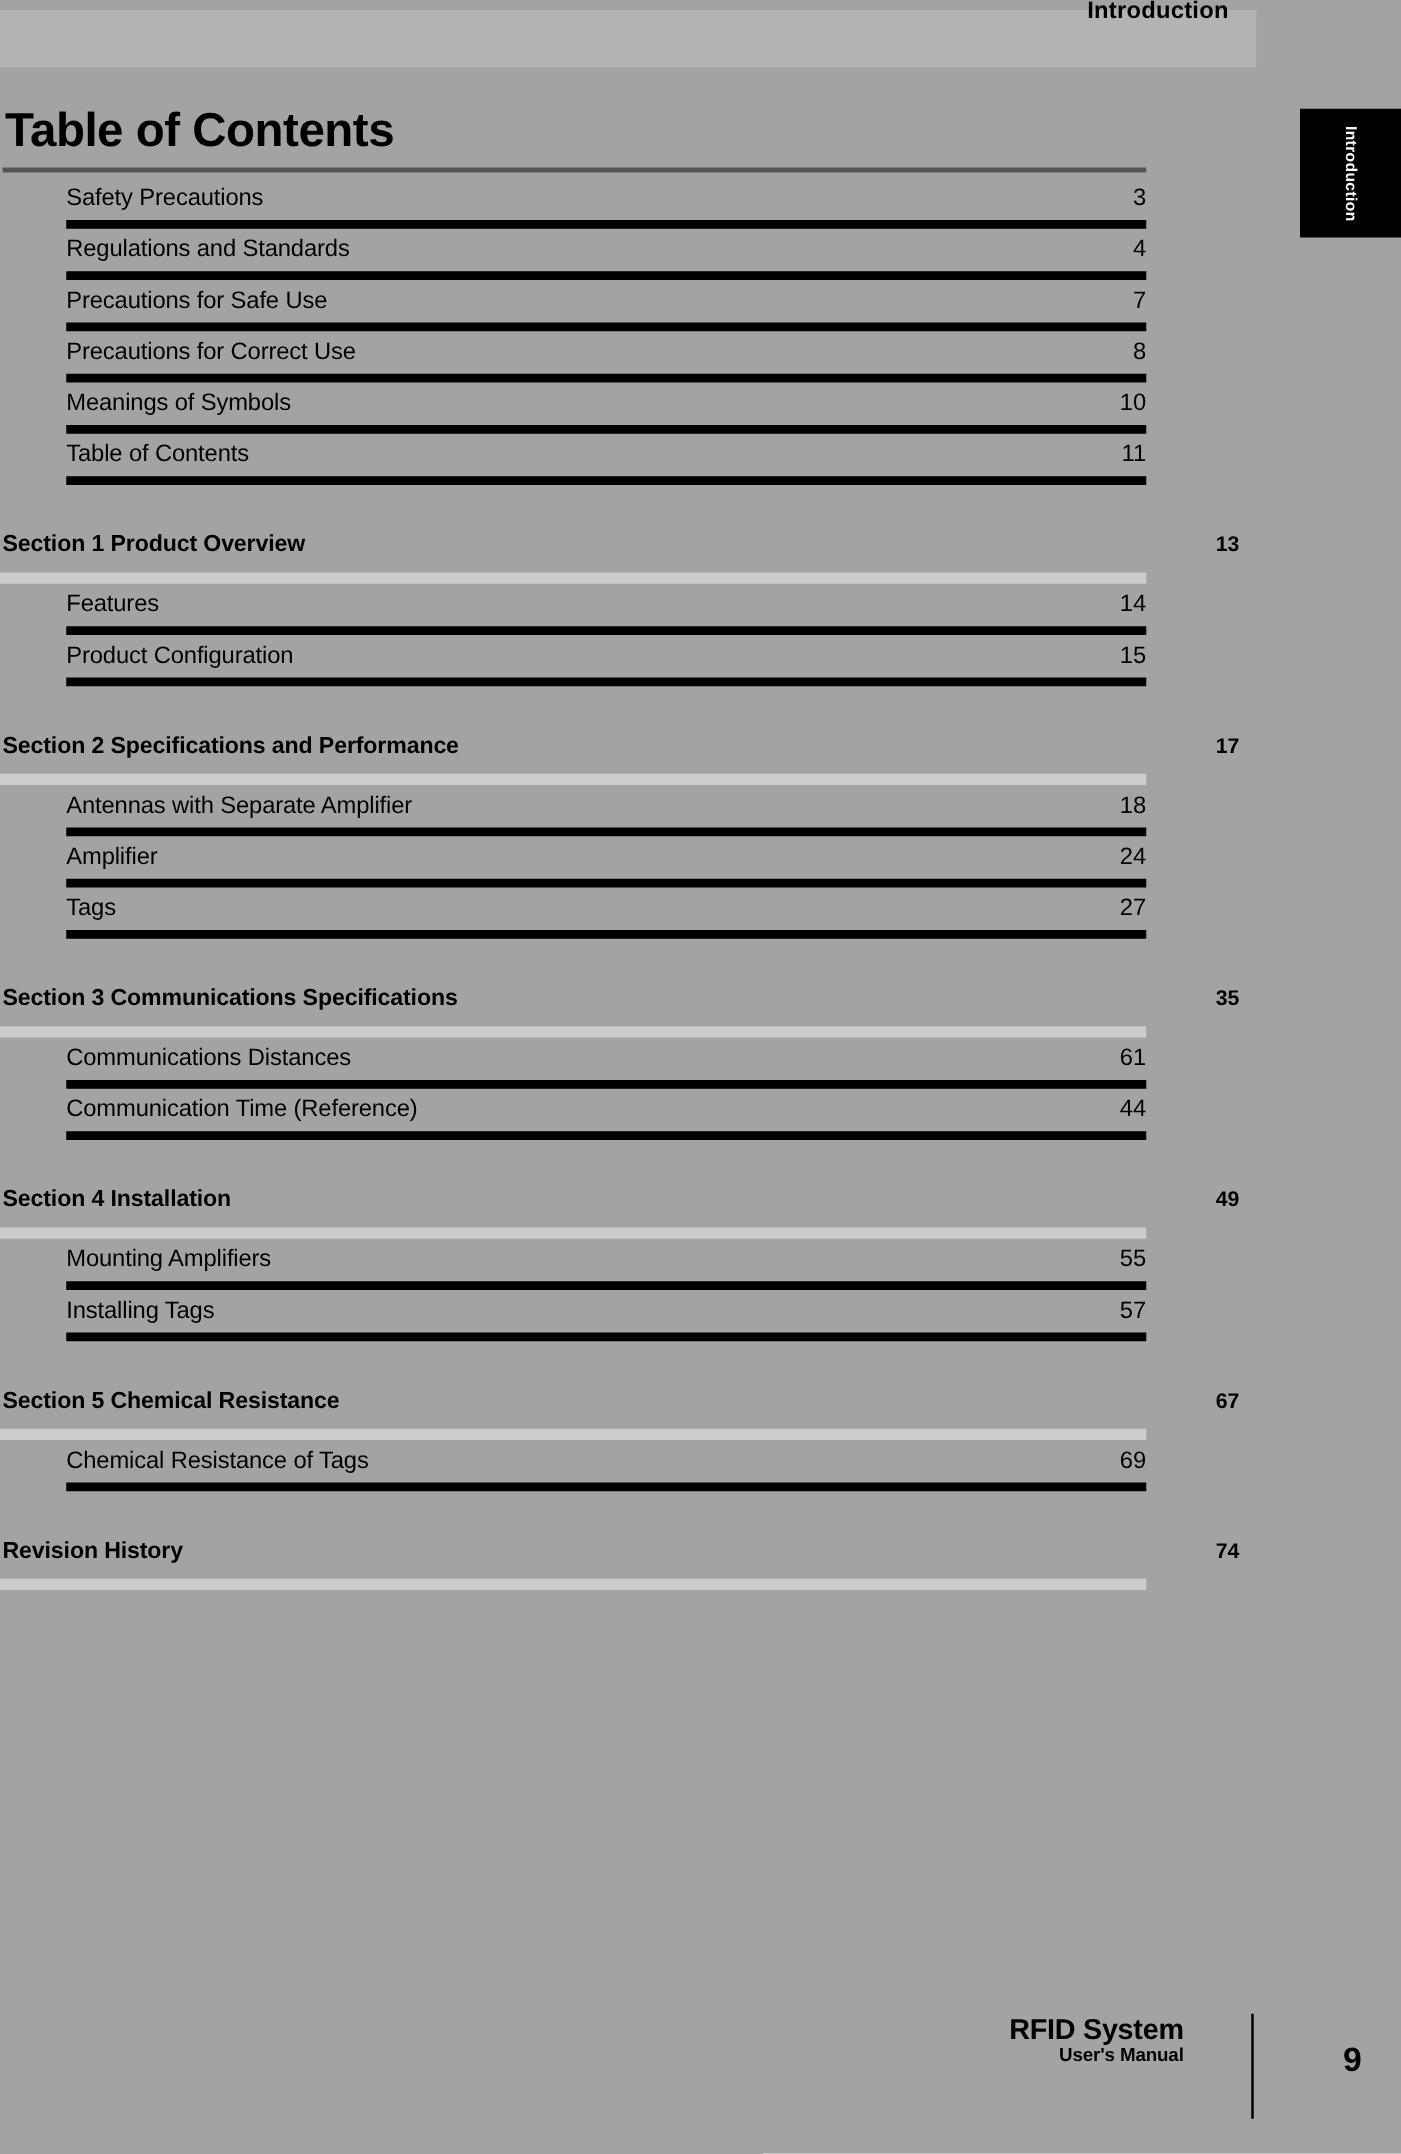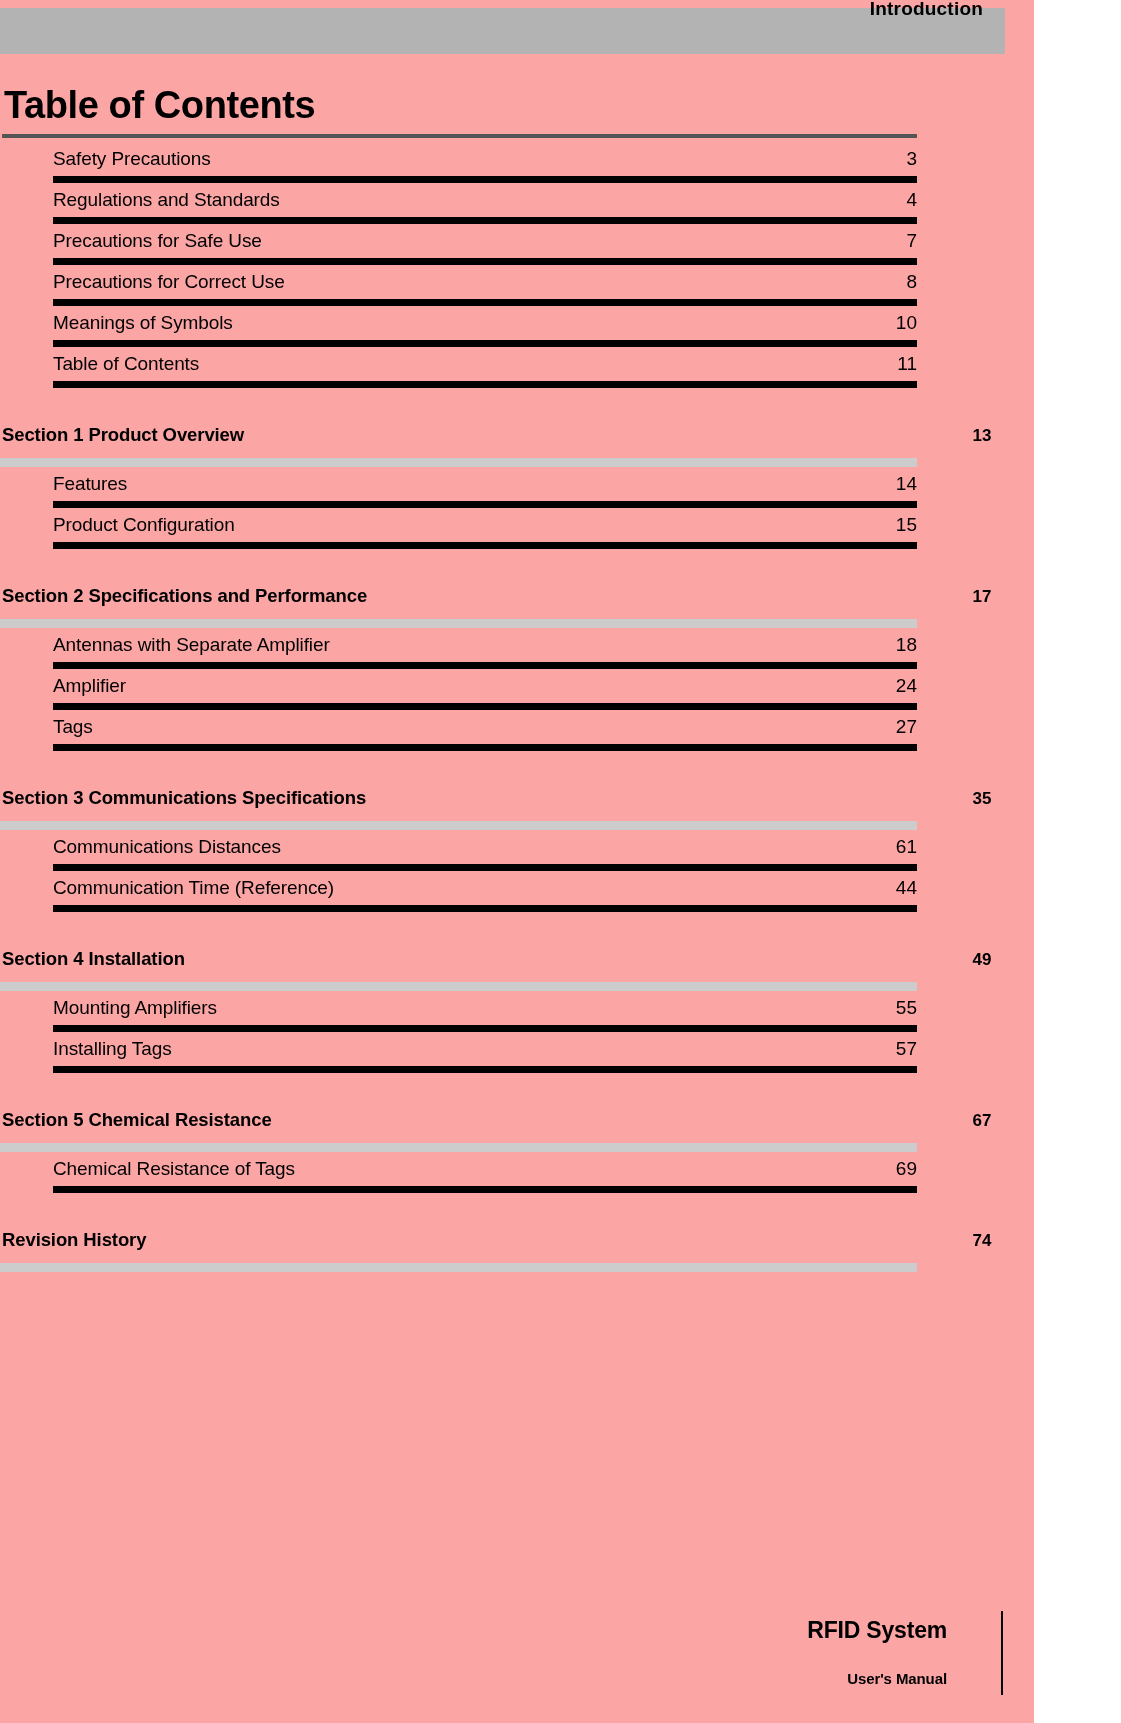--- a/index.html
+++ b/index.html
@@ -6,23 +6,23 @@
     margin: 0;
     padding: 0;
     background: #ffffff;
   }
   body {
     font-family: "Liberation Sans", sans-serif;
     color: #000000;
   }
   .page {
     position: relative;
-    width: 1034px;
+    width: 1121px;
     height: 1723px;
-    background: #fca5a5;
+    background: #a3a3a3;
     overflow: hidden;
   }
 
   
   .header-bar {
     position: absolute;
     left: 0;
     top: 8px;
     width: 1005px;
     height: 46px;
@@ -152,40 +152,39 @@
     left: 0;
     bottom: 42px;
     width: 1121px;
     height: 70px;
   }
   .footer-inner {
     position: absolute;
     right: 0;
     top: 0;
     display: flex;
-    align-items: center;
+    align-items: flex-start;
     gap: 40px;
   }
   .footer-text {
     text-align: right;
     padding-right: 14px;
     line-height: 1.12;
   }
   .footer-line1 {
     font-size: 23px;
     font-weight: bold;
     letter-spacing: -0.2px;
     white-space: nowrap;
   }
   .footer-line2 {
     font-size: 15px;
     font-weight: bold;
     letter-spacing: -0.1px;
     white-space: nowrap;
-    margin-top: 28px;
   }
   .footer-divider {
     width: 2px;
     height: 84px;
     background: #000000;
   }
   .footer-pageno {
     width: 78px;
     text-align: center;
     font-size: 27px;

